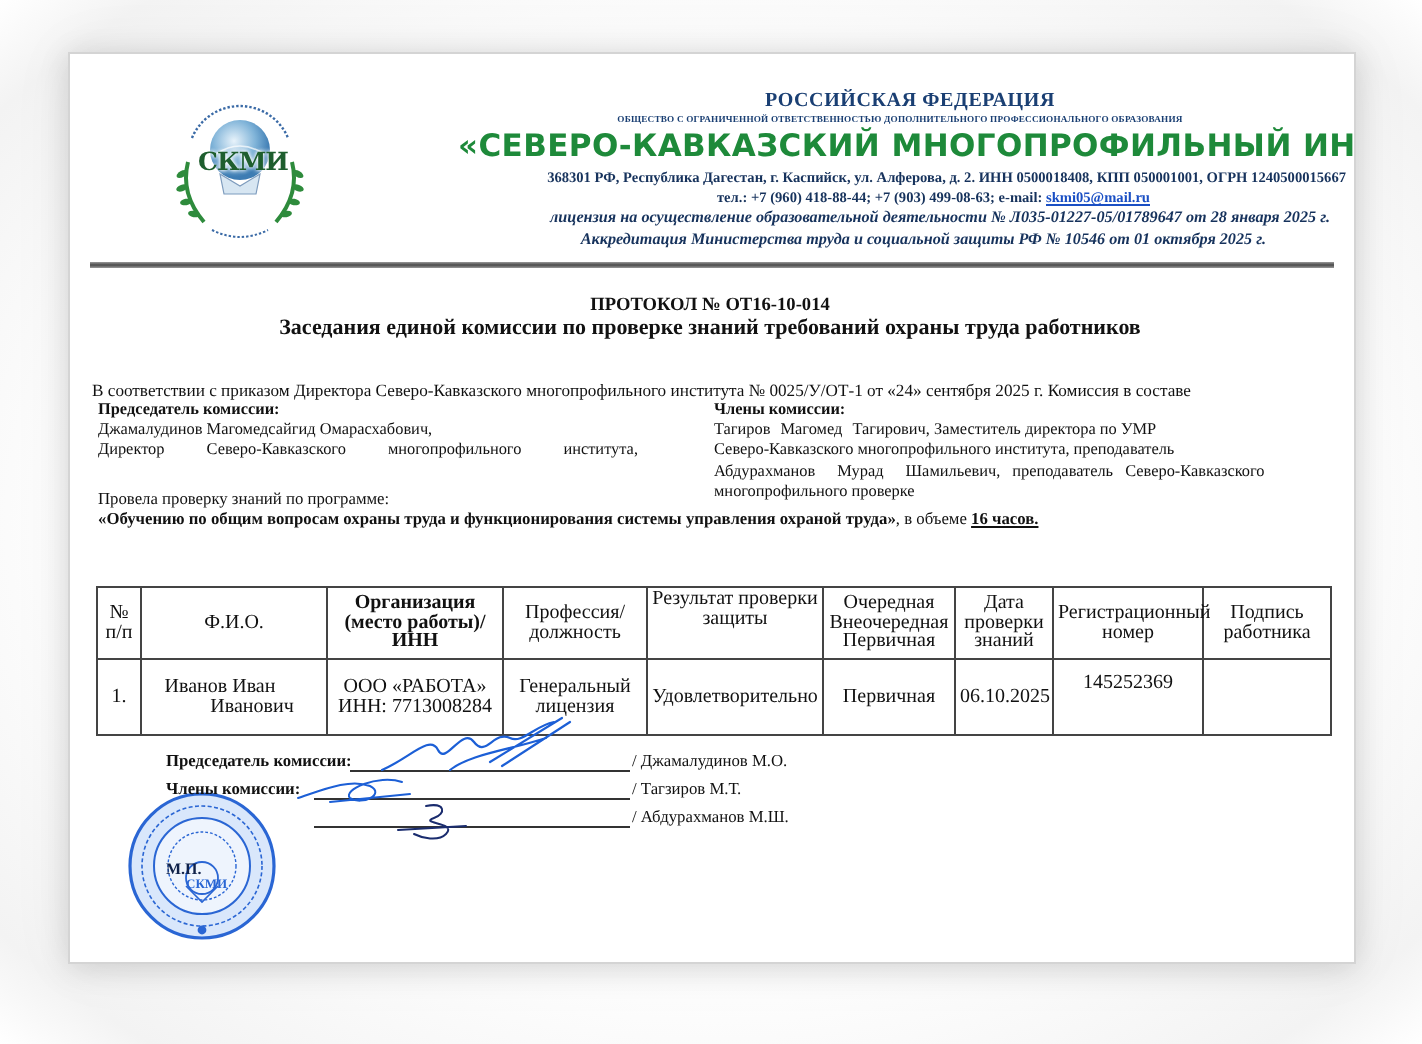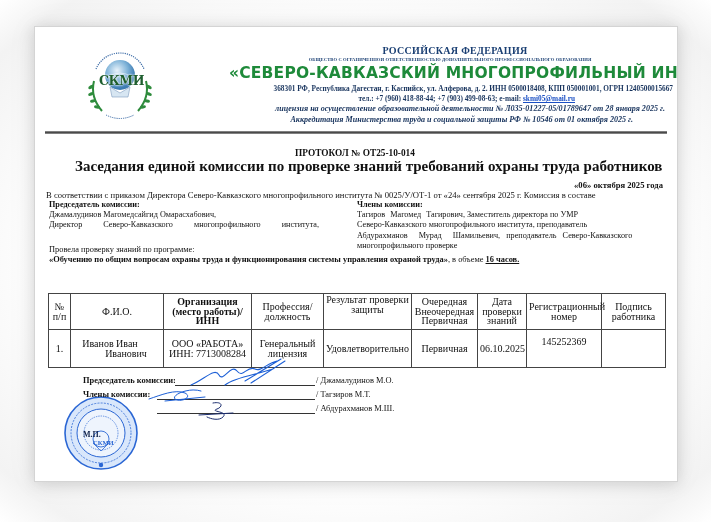--- a/index.html
+++ b/index.html
@@ -27,21 +27,21 @@
   .h-name { left:194px; top:37px; width:446px; text-align:center; font-family:"DejaVu Sans", sans-serif; font-size:15.5px; font-weight:bold; color:#1e8a3a; letter-spacing:0.2px; }
   .h-addr { left:190px; top:57px; width:448px; text-align:right; font-size:7.3px; font-weight:bold; color:#16325c; }
   .h-tel { left:190px; top:67px; width:350px; text-align:right; font-size:7.3px; font-weight:bold; color:#16325c; }
   .h-tel a { color:#1a4fc4; text-decoration:underline; }
   .h-lic { left:190px; top:77px; width:440px; text-align:right; font-size:8.1px; font-weight:bold; font-style:italic; color:#16325c; }
   .h-acc { left:190px; top:88px; width:408px; text-align:right; font-size:8.1px; font-weight:bold; font-style:italic; color:#16325c; }
   .h-sep { position:absolute; left:10px; top:104px; width:622px; height:3px; background:linear-gradient(#9a9a9a,#4a4a4a,#9a9a9a); }
 
   
   .t-proto { left:130px; top:121px; width:380px; text-align:center; font-size:9.3px; font-weight:bold; }
-  .t-sub { left:40px; top:131px; width:560px; text-align:center; font-size:15px; font-weight:bold; }
+  .t-sub { left:40px; top:131px; width:560px; text-align:center; font-size:11px; font-weight:bold; }
   .t-date { left:420px; top:153px; width:208px; text-align:right; font-size:8.6px; font-weight:bold; }
 
   .body-text { font-size:8.6px; }
   .p-intro { left:11px; top:163px; }
   .lbl-b { font-weight:bold; font-size:8.2px; }
   .it { }
   .c-left { left:14px; top:173px; width:270px; font-size:8.2px; white-space:normal; line-height:10.2px; }
   .c-right { left:322px; top:173px; width:302px; font-size:8.2px; white-space:normal; line-height:10.2px; }
   .justify { text-align:justify; text-align-last:justify; }
   .p-prog1 { left:14px; top:218px; font-size:8.4px; }
@@ -111,23 +111,22 @@
   <div class="abs h-org">ОБЩЕСТВО С ОГРАНИЧЕННОЙ ОТВЕТСТВЕННОСТЬЮ ДОПОЛНИТЕЛЬНОГО ПРОФЕССИОНАЛЬНОГО ОБРАЗОВАНИЯ</div>
   <div class="abs h-name">«СЕВЕРО-КАВКАЗСКИЙ МНОГОПРОФИЛЬНЫЙ ИНСТИТУТ»</div>
   <div class="abs h-addr">368301 РФ, Республика Дагестан, г. Каспийск, ул. Алферова, д. 2. ИНН 0500018408, КПП 050001001, ОГРН 1240500015667</div>
   <div class="abs h-tel">
     <span>тел.: +7 (960) 418-88-44; +7 (903) 499-08-63; e-mail: </span><a>skmi05@mail.ru</a>
   </div>
   <div class="abs h-lic">лицензия на осуществление образовательной деятельности № Л035-01227-05/01789647 от 28 января 2025 г.</div>
   <div class="abs h-acc">Аккредитация Министерства труда и социальной защиты РФ № 10546 от 01 октября 2025 г.</div>
   <div class="h-sep"></div>
 
-  <div class="abs t-proto">ПРОТОКОЛ № ОТ25-10-014</div>
+  <div class="abs t-proto">ПРОТОКОЛ № ОТ16-10-014</div>
   <div class="abs t-sub">Заседания единой комиссии по проверке знаний требований охраны труда работников</div>
-  <div class="abs t-date">«06» октября 2025 года</div>
 
   <div class="abs body-text p-intro">В соответствии с приказом Директора Северо-Кавказского многопрофильного института № 0025/У/ОТ-1 от «24» сентября 2025 г. Комиссия в составе</div>
 
   <div class="abs c-left">
     <div class="lbl-b">Председатель комиссии:</div>
     <div class="it">Джамалудинов Магомедсайгид Омарасхабович,</div>
     <div class="justify">Директор Северо-Кавказского многопрофильного института,</div>
   </div>
 
   <div class="abs c-right">

